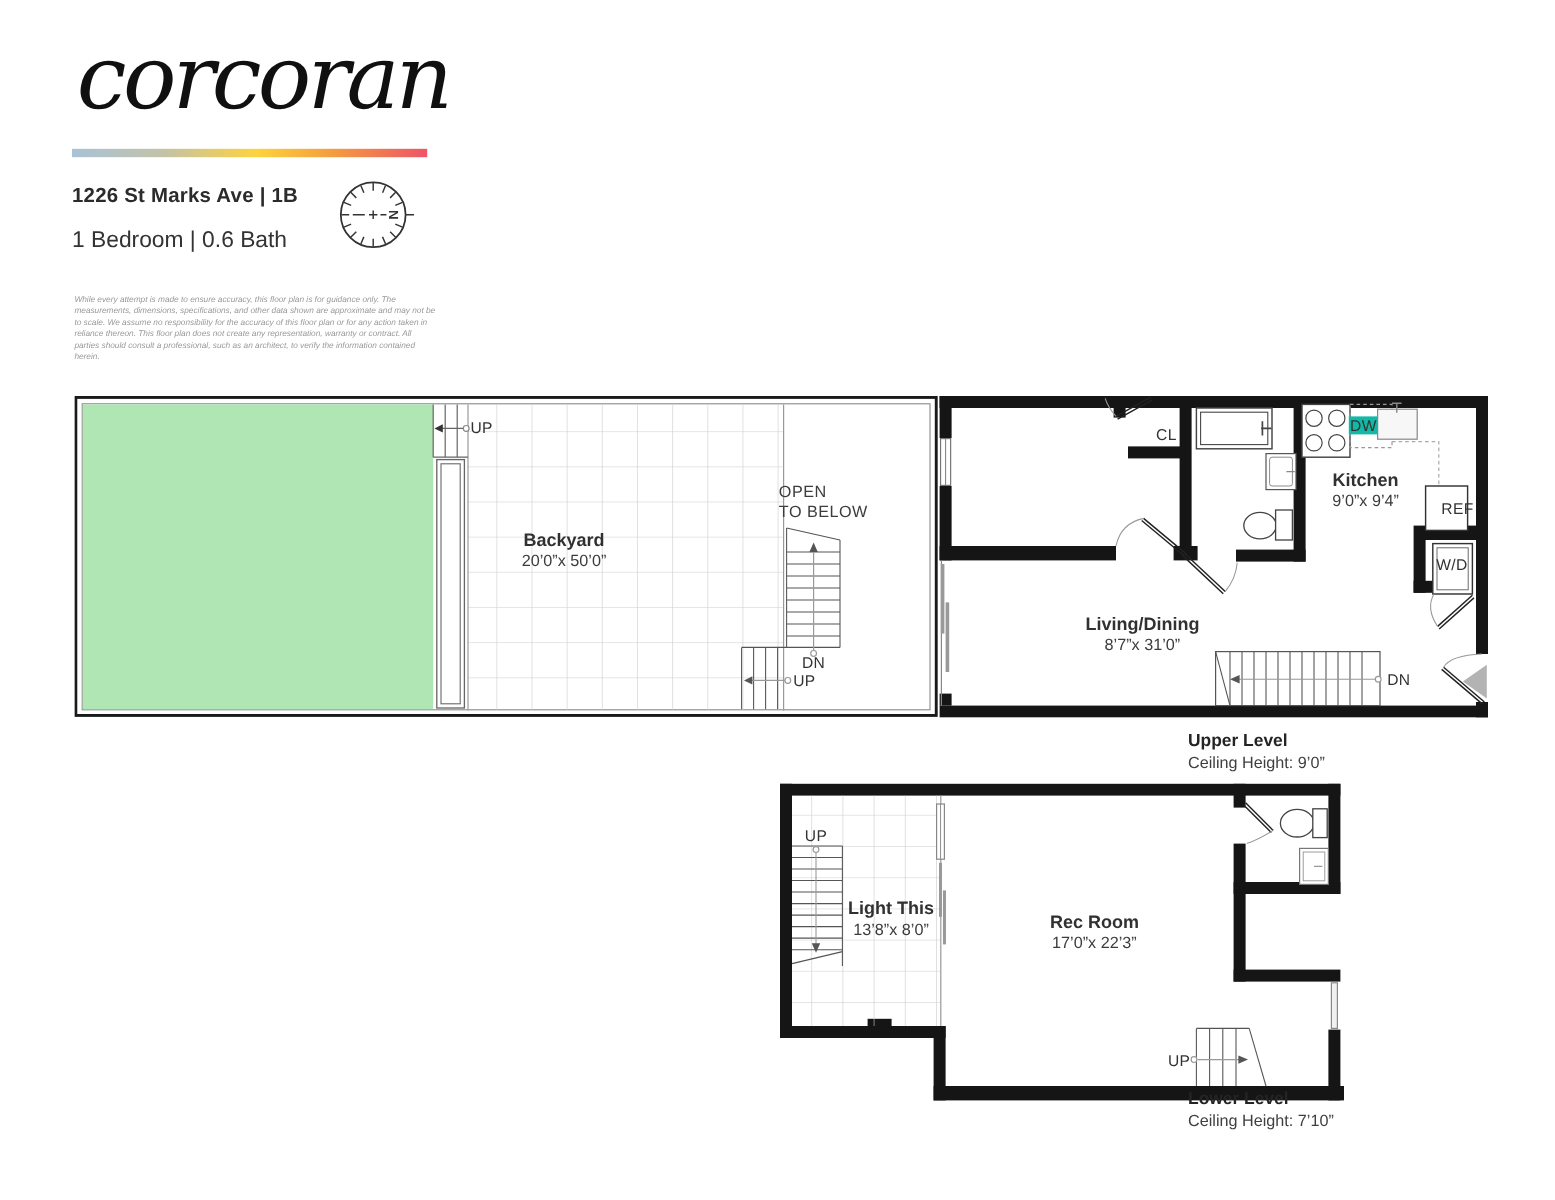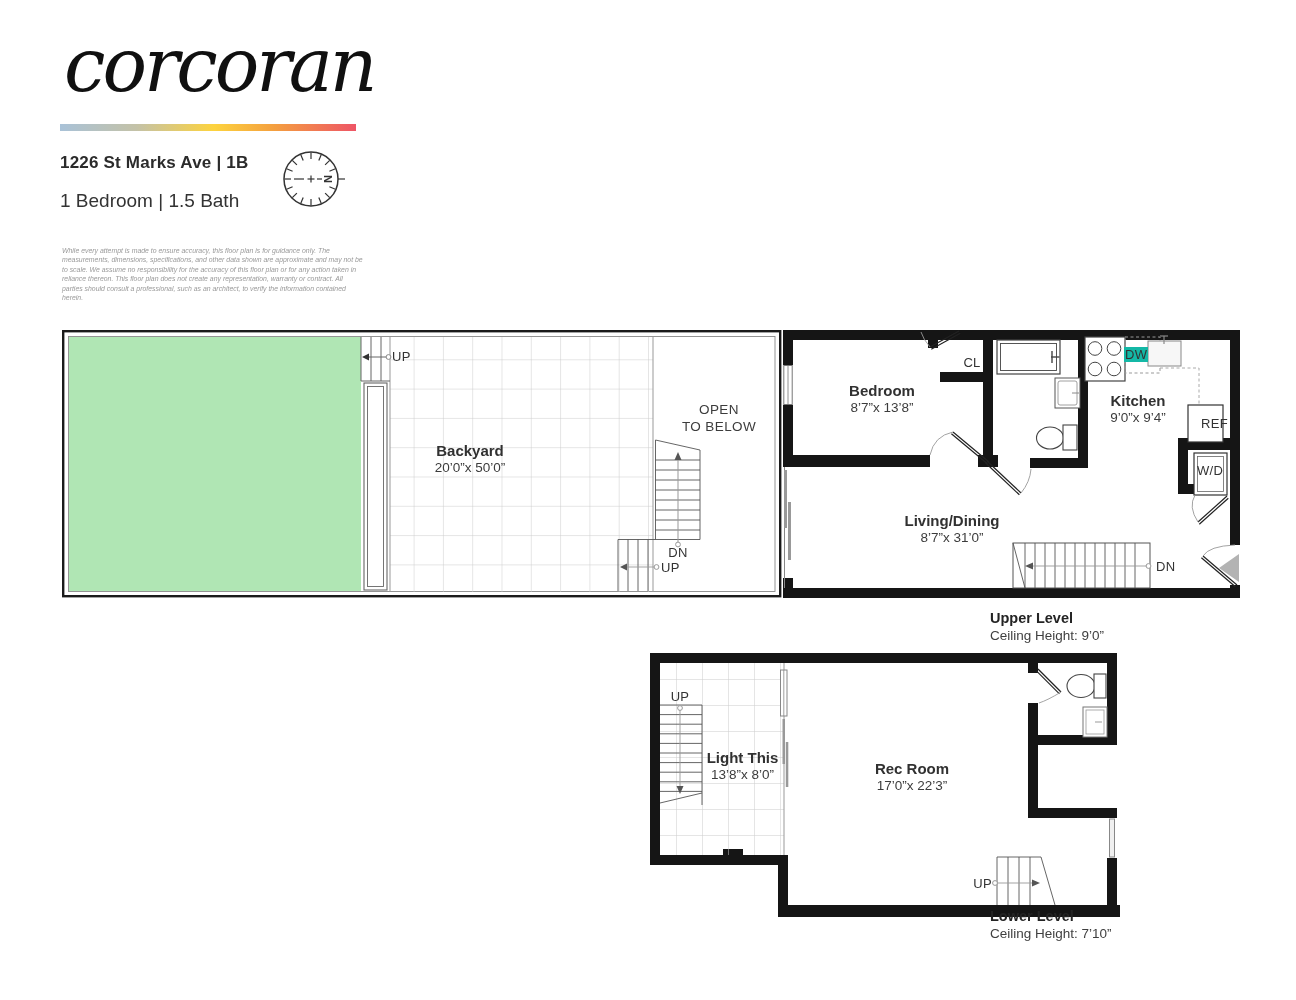--- a/index.html
+++ b/index.html
@@ -18,33 +18,33 @@
   
   .plan-upper{left:62px;top:330px;width:1180px;height:268px;}
   .plan-lower{left:650px;top:653px;width:600px;height:270px;}
   .plan-upper svg,.plan-lower svg{position:absolute;left:0;top:0;}
   
   .room{ent:0;text-align:center;color:#333;}
   .room .nm{font-size:15px;font-weight:600;line-height:17px;color:#313131;}
   .room .dm{font-size:13.5px;font-weight:400;line-height:17px;color:#3c3c3c;}
   .tag{font-size:13px;font-weight:500;color:#333;letter-spacing:.3px;}
   .ctr{text-align:center;}
-  .otb{font-size:13.5px;line-height:16.5px;color:#3c3c3c;text-align:center;letter-spacing:.4px;}
+  .otb{font-size:13.5px;line-height:16.5px;color:#3c3c3c;letter-spacing:.4px;}
   .cap{width:250px;}
   .cap .t{font-size:14.5px;font-weight:600;color:#242424;line-height:17px;}
   .cap .c{font-size:13.5px;font-weight:400;color:#3f3f3f;line-height:17px;}
   .whitebg{background:#14b8a6;padding:0 1px;}
 </style>
 </head>
 <body>
 
 <div class="abs logo">corcoran</div>
 <div class="abs grad"></div>
 <div class="abs addr">1226 St Marks Ave | 1B</div>
-<div class="abs summ">1 Bedroom | 1.5 Bath</div>
+<div class="abs summ">1 Bedroom | 0.6 Bath</div>
 
 <svg class="abs" style="left:278px;top:146px;" width="70" height="70" viewBox="0 0 70 70">
   <g stroke="#333" stroke-width="1.5" fill="none">
     <circle cx="33" cy="33" r="27"></circle>
     <g stroke-width="1.2">
       <line x1="33" y1="6.5" x2="33" y2="13"></line>
         <line x1="33" y1="53" x2="33" y2="59.5"></line>
       <line x1="6.5" y1="33" x2="13" y2="33"></line>
       <line x1="43.3" y1="8.6" x2="40.8" y2="14.6"></line>
         <line x1="22.7" y1="8.6" x2="25.2" y2="14.6"></line>
@@ -240,24 +240,20 @@
 <div class="abs room ctr" style="left:328px;top:112px;width:160px;">
   <div class="nm">Backyard</div>
   <div class="dm">20’0”x 50’0”</div>
 </div>
 <div class="abs otb" style="left:587px;top:72px;width:140px;">
   <div>OPEN</div>
   <div>TO BELOW</div>
 </div>
 <div class="abs tag ctr" style="left:597px;top:215px;width:38px;">DN</div>
 <div class="abs tag" style="left:599px;top:230px;">UP</div>
-<div class="abs room ctr" style="left:740px;top:52px;width:160px;">
-  <div class="nm">Bedroom</div>
-  <div class="dm">8’7”x 13’8”</div>
-</div>
 <div class="abs tag ctr" style="left:894px;top:25px;width:32px;">CL</div>
 <div class="abs room ctr" style="left:996px;top:62px;width:160px;">
   <div class="nm">Kitchen</div>
   <div class="dm">9’0”x 9’4”</div>
 </div>
 <div class="abs room ctr" style="left:810px;top:182px;width:160px;">
   <div class="nm">Living/Dining</div>
   <div class="dm">8’7”x 31’0”</div>
 </div>
 <div class="abs tag whitebg" style="left:1062px;top:17px;">DW</div>

